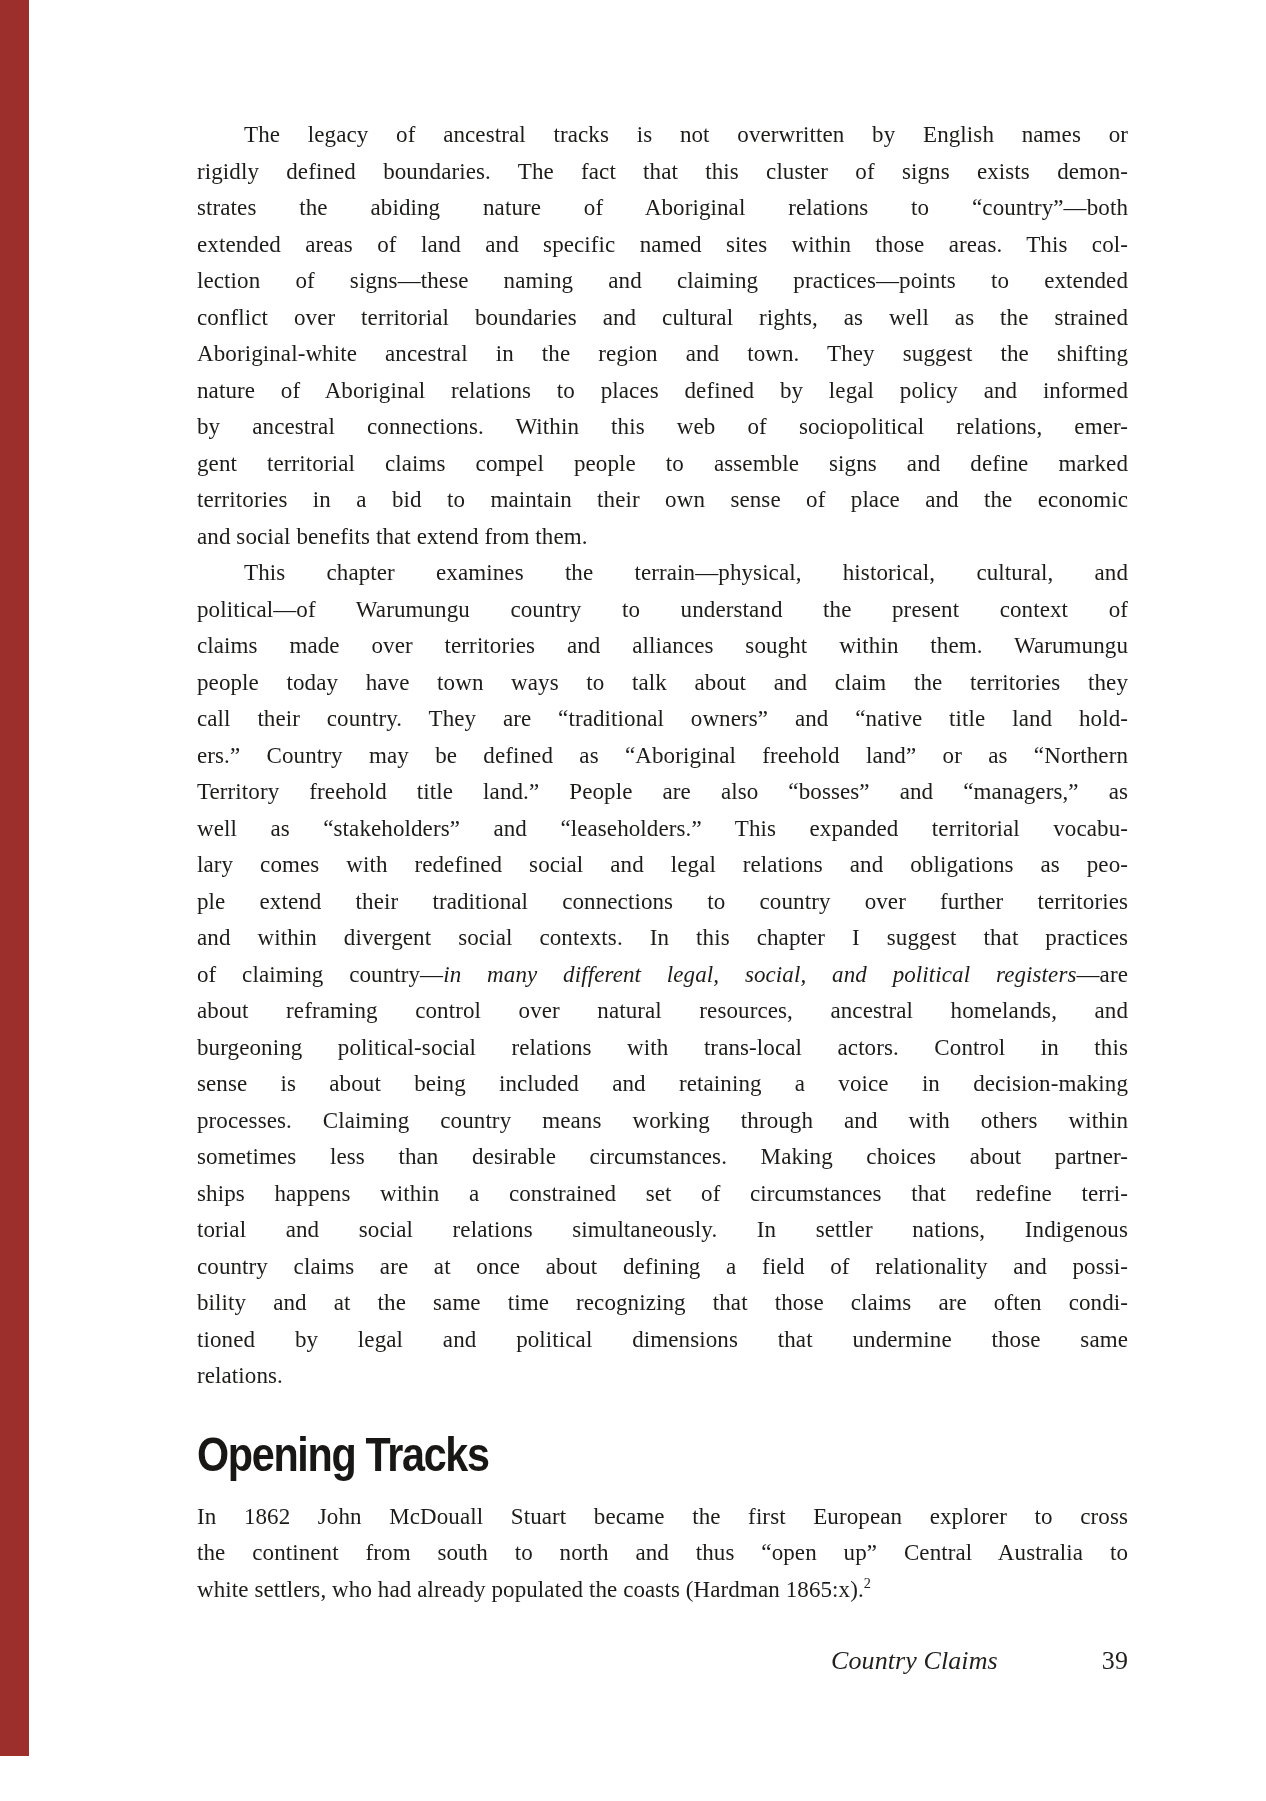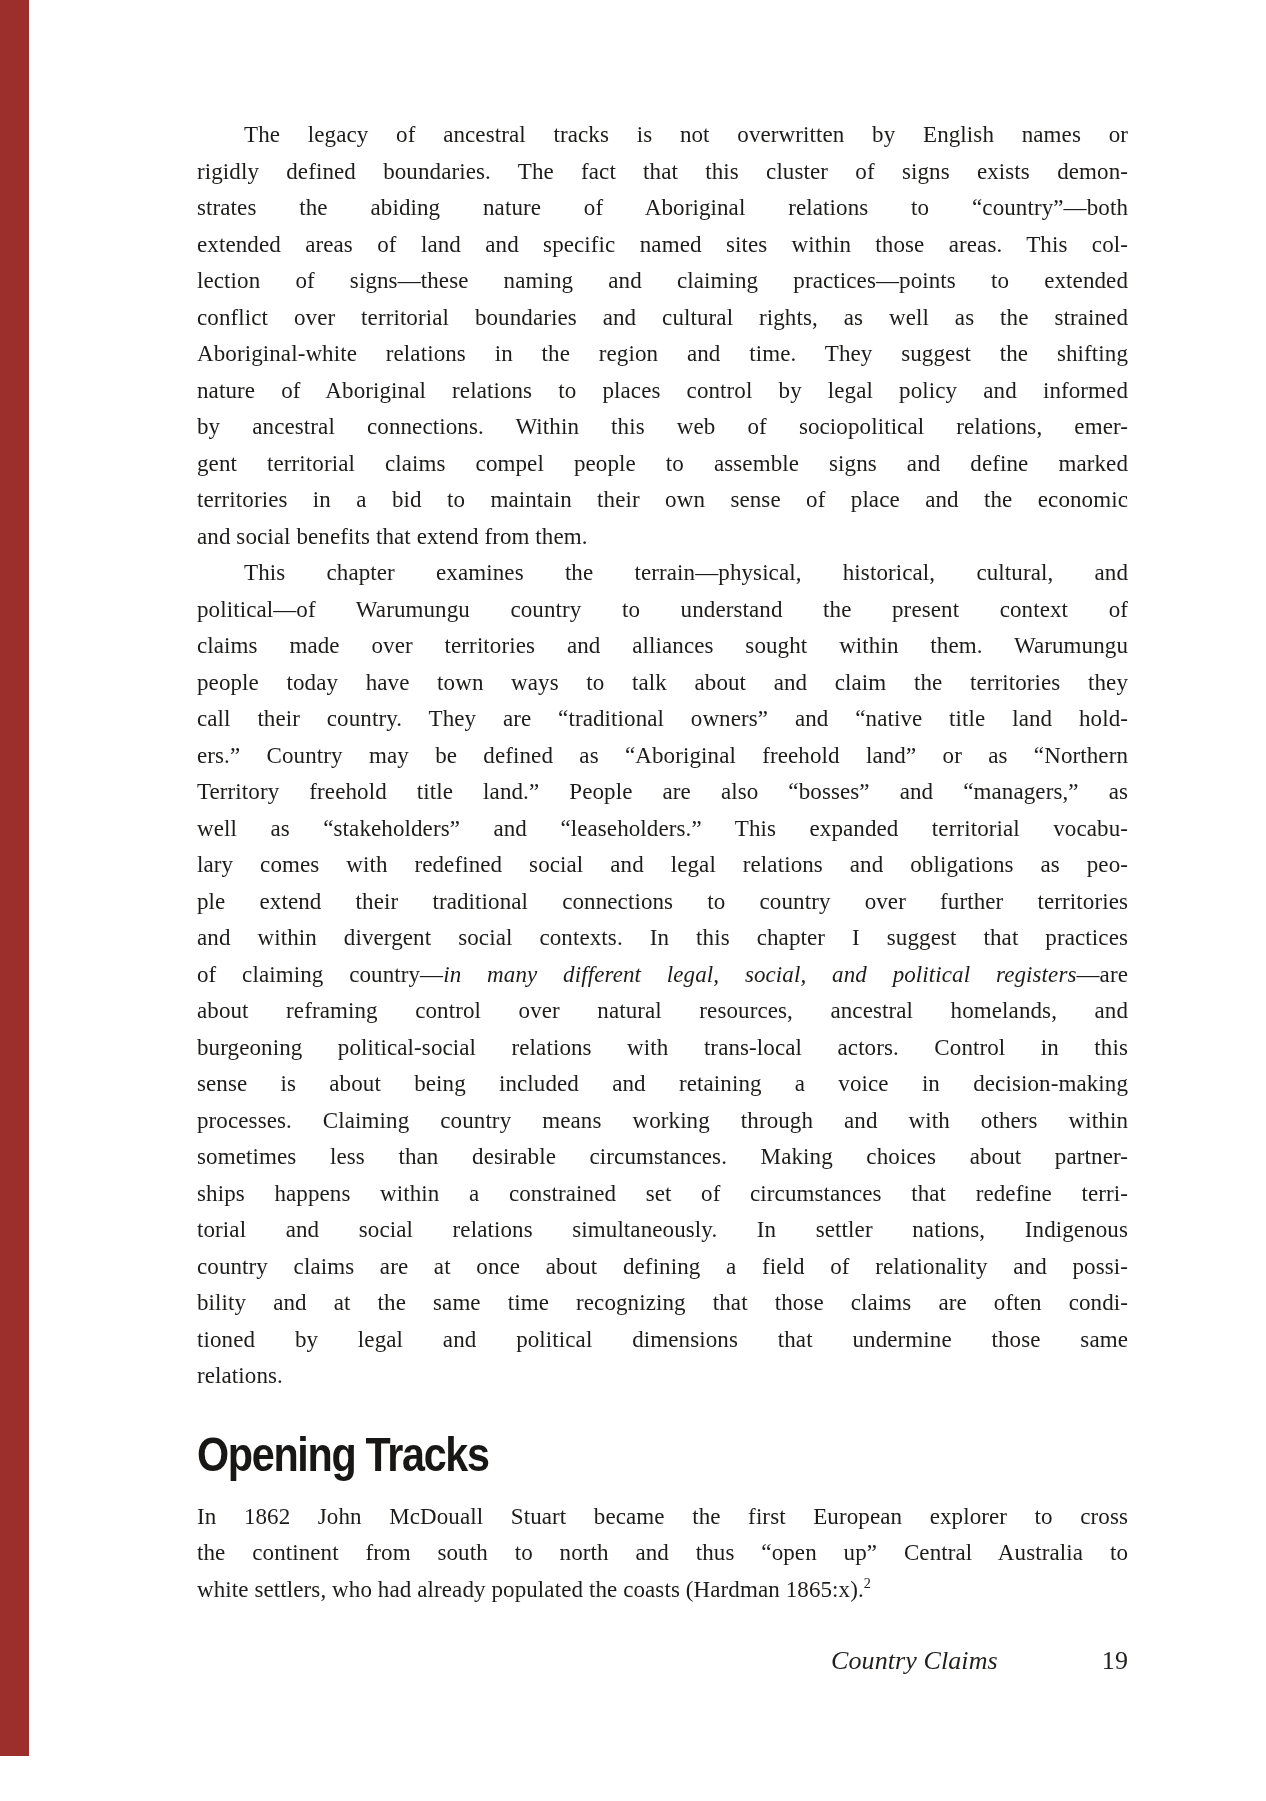--- a/index.html
+++ b/index.html
@@ -69,22 +69,22 @@
 
   <div class="textblock" style="color: rgb(29, 28, 26);">
     <div>
         <div>
           <div class="line indent"><span>The legacy of ancestral tracks is not overwritten by English names or</span></div>
           <div class="line"><span>rigidly defined boundaries. The fact that this cluster of signs exists demon-</span></div>
           <div class="line"><span>strates the abiding nature of Aboriginal relations to “country”—both</span></div>
           <div class="line"><span>extended areas of land and specific named sites within those areas. This col-</span></div>
           <div class="line"><span>lection of signs—these naming and claiming practices—points to extended</span></div>
           <div class="line"><span>conflict over territorial boundaries and cultural rights, as well as the strained</span></div>
-          <div class="line"><span>Aboriginal-white relations in the region and time. They suggest the shifting</span></div>
-          <div class="line"><span>nature of Aboriginal relations to places control by legal policy and informed</span></div>
+          <div class="line"><span>Aboriginal-white ancestral in the region and town. They suggest the shifting</span></div>
+          <div class="line"><span>nature of Aboriginal relations to places defined by legal policy and informed</span></div>
           <div class="line"><span>by ancestral connections. Within this web of sociopolitical relations, emer-</span></div>
           <div class="line"><span>gent territorial claims compel people to assemble signs and define marked</span></div>
           <div class="line"><span>territories in a bid to maintain their own sense of place and the economic</span></div>
           <div class="line last"><span>and social benefits that extend from them.</span></div>
         </div>
         <div>
           <div class="line indent"><span>This chapter examines the terrain—physical, historical, cultural, and</span></div>
           <div class="line"><span>political—of Warumungu country to understand the present context of</span></div>
           <div class="line"><span>claims made over territories and alliances sought within them. Warumungu</span></div>
           <div class="line"><span>people today have town ways to talk about and claim the territories they</span></div>
@@ -116,16 +116,16 @@
         <div>
           <div class="line"><span>In 1862 John McDouall Stuart became the first European explorer to cross</span></div>
           <div class="line"><span>the continent from south to north and thus “open up” Central Australia to</span></div>
           <div class="line last"><span>white settlers, who had already populated the coasts (Hardman 1865:x).</span><sup>2</sup></div>
         </div>
       </div>
 
     <div class="footer">
       <span class="running-title">Country Claims</span>
       <span class="spacer"></span>
-      <span class="page-number">19</span>
+      <span class="page-number">39</span>
     </div>
   </div>
 </div>
 
 </body></html>

